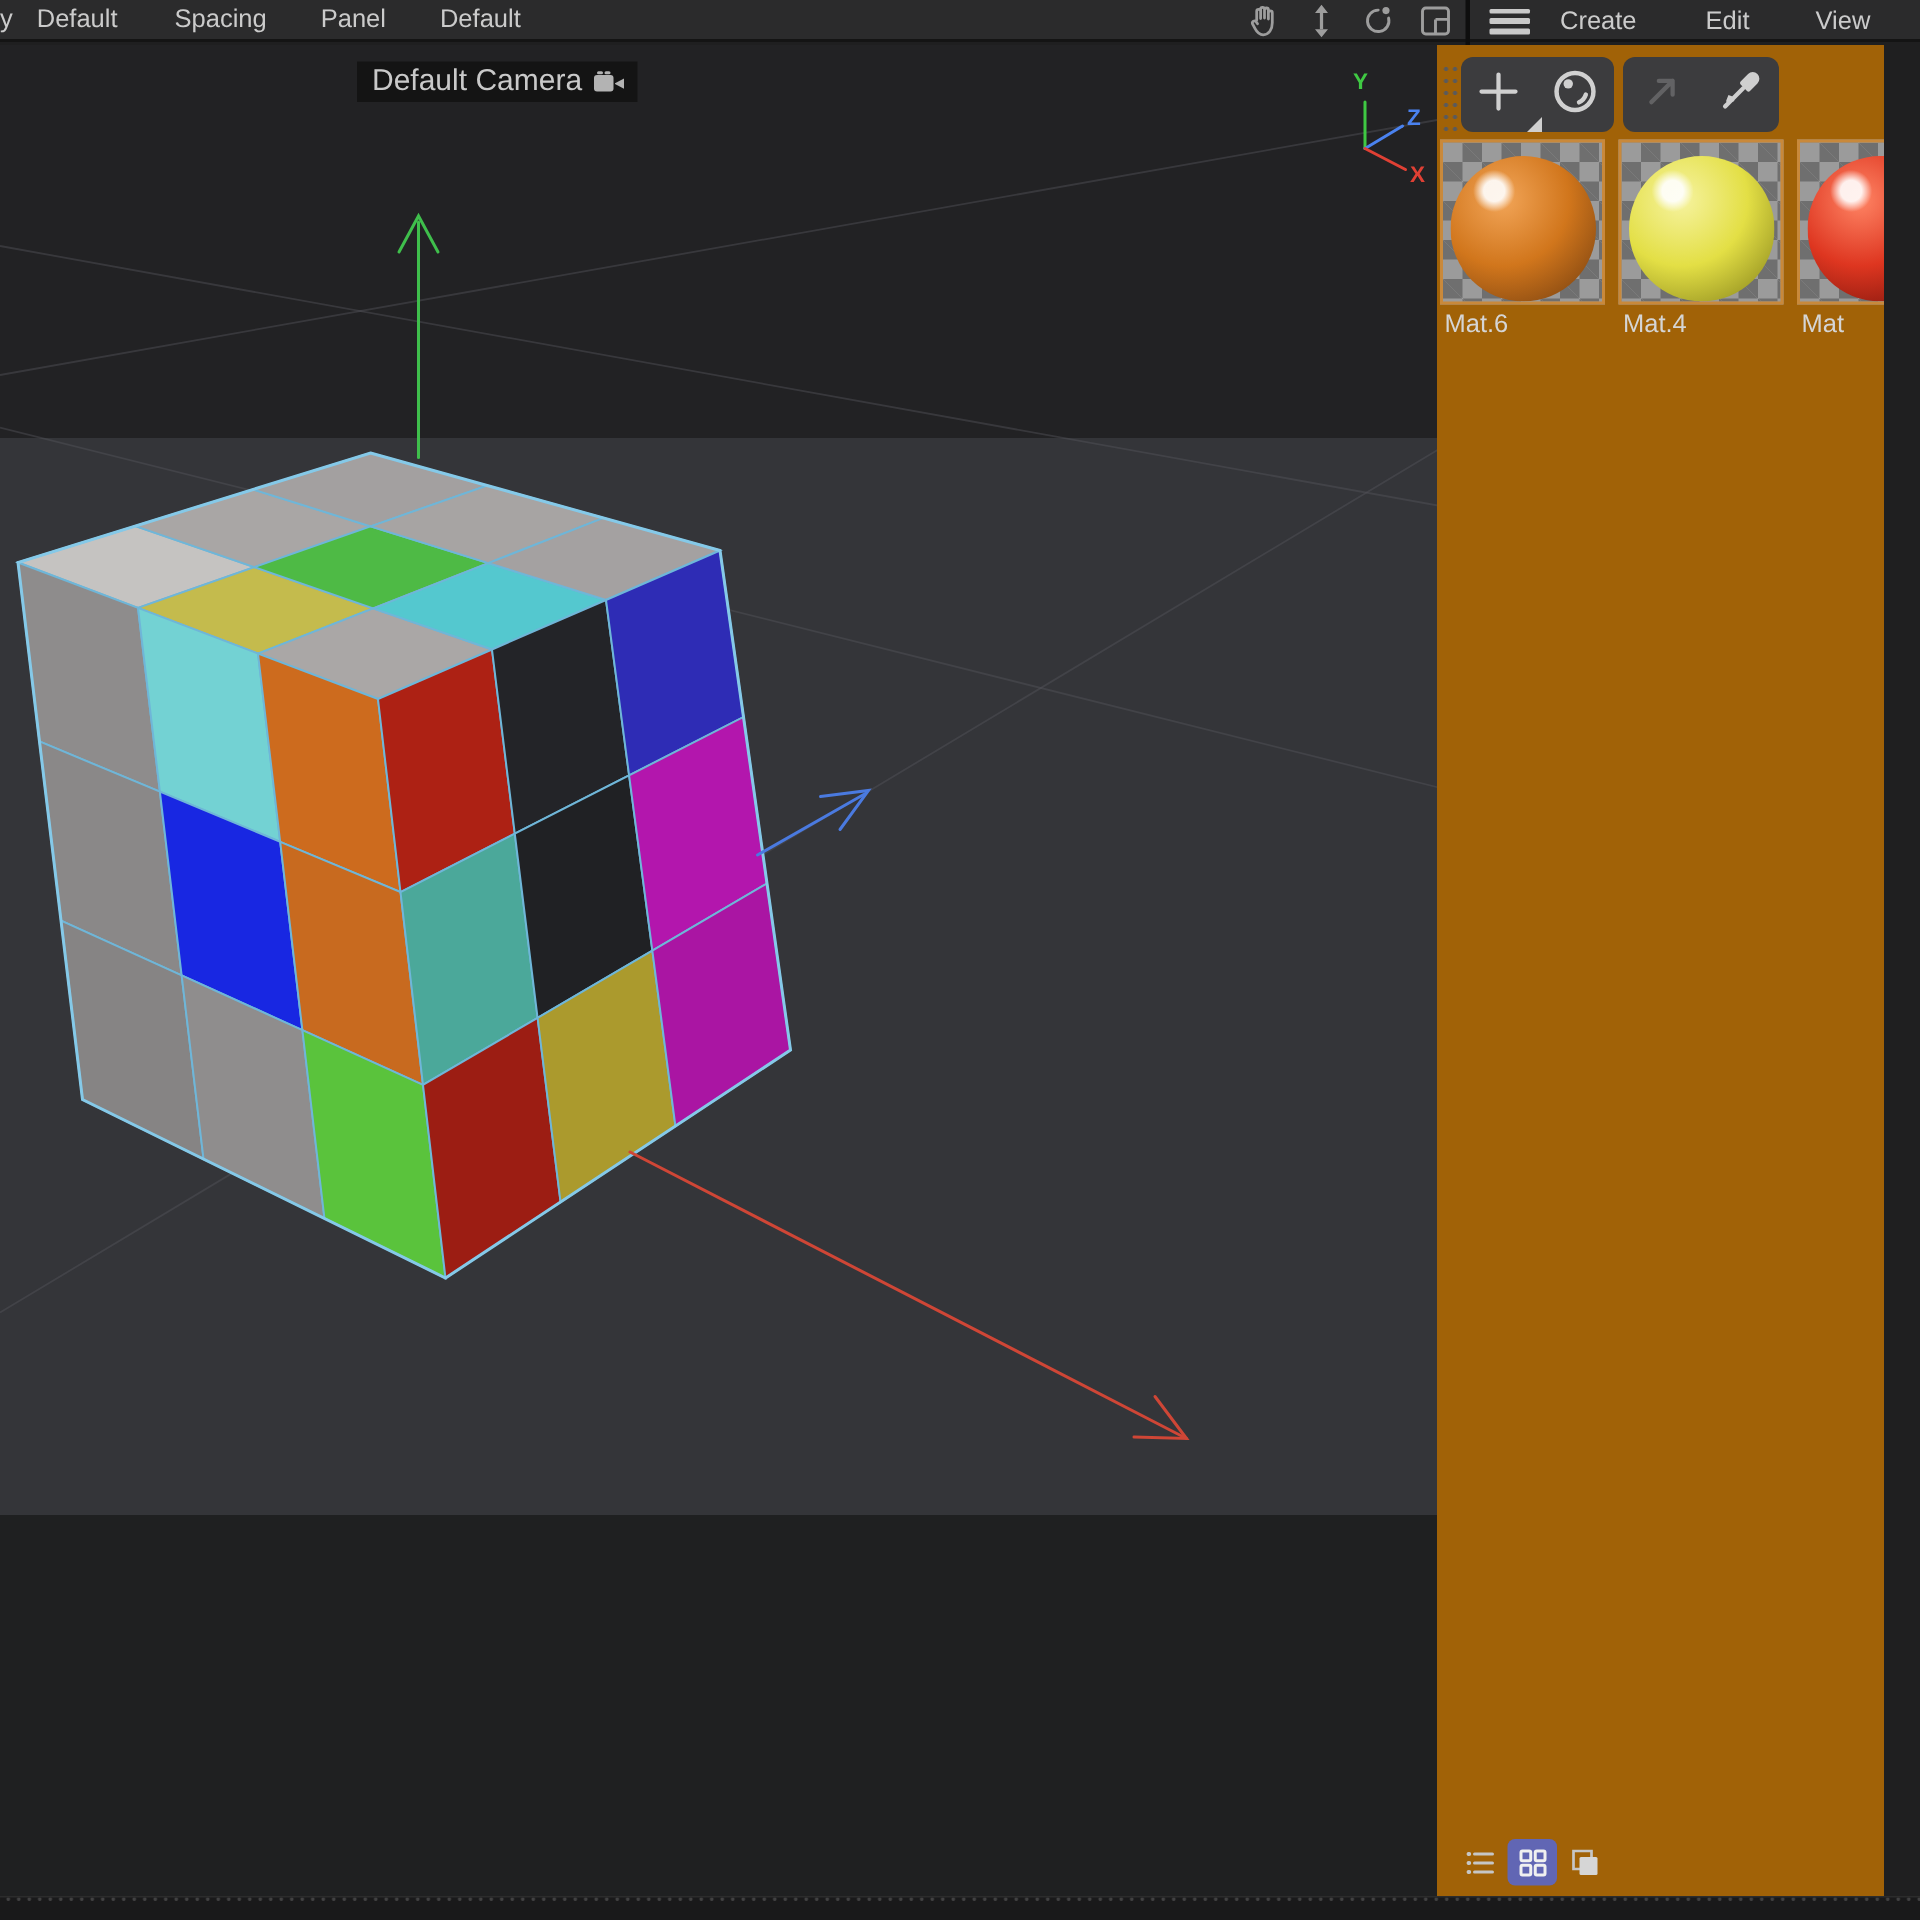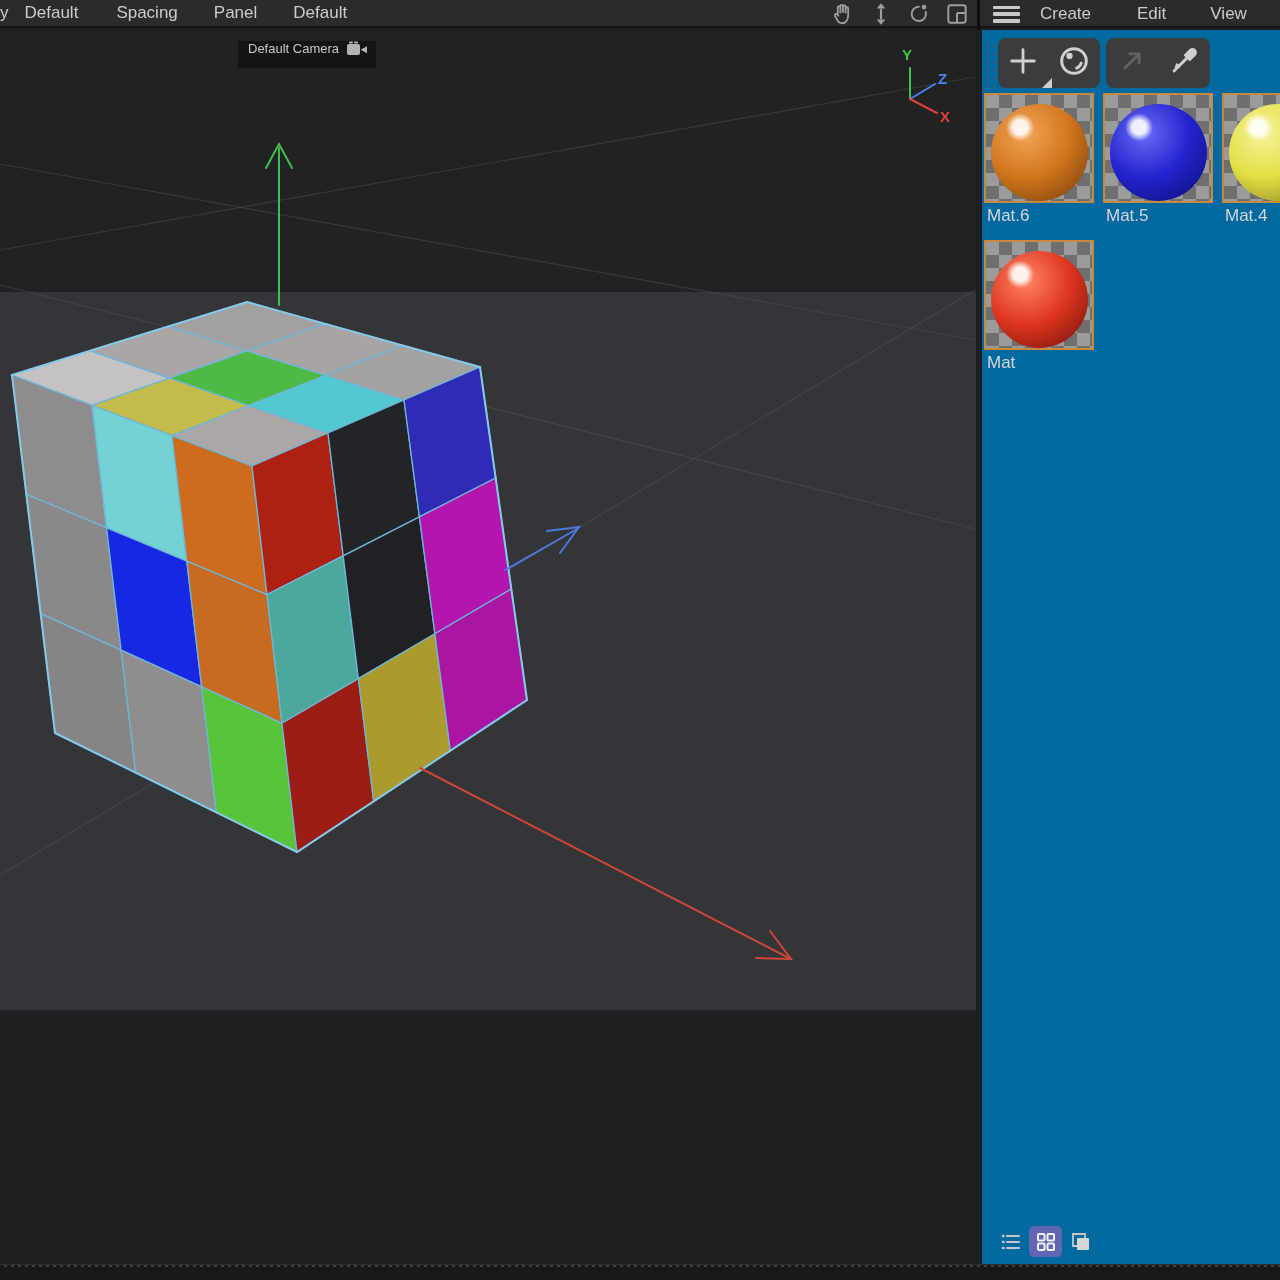--- a/index.html
+++ b/index.html
@@ -16,26 +16,26 @@
   .right-menu{position:absolute;left:988px;top:0;height:28px;display:flex;align-items:center;}
   .right-menu .menu-item{padding:0 14px;}
   .hamburger{width:27px;height:17px;display:flex;flex-direction:column;justify-content:space-between;margin:0 6px 0 5px;}
   .hamburger span{display:block;height:3.2px;background:#c9c9c9;border-radius:1px;}
   
   .viewport{position:absolute;left:0;top:30px;width:976px;height:1234px;background:#343539;overflow:hidden;}
   .band-top{position:absolute;left:0;top:0;width:976px;height:262px;background:#222224;}
   .band-bottom{position:absolute;left:0;top:980px;width:976px;height:254px;background:#1f2021;}
   .vp-svg{position:absolute;left:0;top:0;}
   .camera-label{position:absolute;left:238px;top:11px;height:27px;background:rgba(20,20,20,.92);
-    color:#c9c9c9;font-size:13px;display:flex;align-items:flex-start;gap:7px;padding:0 8px 0 10px;}
+    color:#c9c9c9;font-size:20px;display:flex;align-items:center;gap:7px;padding:0 8px 0 10px;}
   .grid-spacing{position:absolute;left:736px;top:1202px;width:226px;height:31px;background:rgba(22,22,22,.95);
     border:1px solid #3f3f41;color:#c8c8c8;font-size:16.5px;display:flex;align-items:center;justify-content:center;}
   .gizmo-letter{position:absolute;font-size:15px;font-weight:bold;}
   
-  .panel{position:absolute;left:982px;top:30px;width:298px;height:1234px;background:#0369a1;overflow:hidden;}
+  .panel{position:absolute;left:958px;top:30px;width:298px;height:1234px;background:#a16207;overflow:hidden;}
   .grip{position:absolute;left:3px;top:12px;width:13px;height:48px;
     background-image:radial-gradient(circle,#5a5a5c 1.3px,rgba(0,0,0,0) 1.5px);background-size:6px 8px;}
   .btn-group{position:absolute;height:50px;background:#3c3c3e;border-radius:8px;display:flex;align-items:center;justify-content:space-around;}
   .group1{left:16px;top:8px;width:102px;}
   .group2{left:124px;top:8px;width:104px;}
   .corner-tri{position:absolute;left:44px;top:40px;width:0;height:0;
     border-left:10px solid transparent;border-bottom:10px solid #cfcfcf;}
   .materials{position:absolute;left:2px;top:63px;width:400px;display:flex;flex-wrap:wrap;}
   .mat-cell{width:110px;margin-right:9px;margin-bottom:11px;}
   .mat-thumb{width:110px;height:110px;border:2px solid #c9893b;position:relative;overflow:hidden;
@@ -221,26 +221,20 @@
 
   <div class="materials" id="materials-grid">
     <div class="mat-cell">
       <div class="mat-thumb">
           <div class="mat-sphere" style="background: radial-gradient(circle at 30% 24%, rgba(255, 255, 255, 0.9) 0px, rgba(255, 255, 255, 0.9) 7%, rgba(255, 255, 255, 0) 14%), radial-gradient(circle at 36% 30%, rgb(242, 165, 88) 0%, rgb(209, 118, 28) 48%, rgb(126, 68, 16) 92%);"></div>
         </div>
       <div class="mat-label">Mat.6</div>
     </div>
     <div class="mat-cell">
       <div class="mat-thumb">
-          <div class="mat-sphere" style="background: radial-gradient(circle at 30% 24%, rgba(255, 255, 255, 0.9) 0px, rgba(255, 255, 255, 0.9) 7%, rgba(255, 255, 255, 0) 14%), radial-gradient(circle at 36% 30%, rgb(107, 107, 245) 0%, rgb(36, 36, 207) 48%, rgb(15, 15, 126) 92%);"></div>
-        </div>
-      <div class="mat-label">Mat.5</div>
-    </div>
-    <div class="mat-cell">
-      <div class="mat-thumb">
           <div class="mat-sphere" style="background: radial-gradient(circle at 30% 24%, rgba(255, 255, 255, 0.9) 0px, rgba(255, 255, 255, 0.9) 7%, rgba(255, 255, 255, 0) 14%), radial-gradient(circle at 36% 30%, rgb(246, 243, 160) 0%, rgb(227, 223, 69) 48%, rgb(143, 140, 30) 92%);"></div>
         </div>
       <div class="mat-label">Mat.4</div>
     </div>
     <div class="mat-cell">
       <div class="mat-thumb">
           <div class="mat-sphere" style="background: radial-gradient(circle at 30% 24%, rgba(255, 255, 255, 0.9) 0px, rgba(255, 255, 255, 0.9) 7%, rgba(255, 255, 255, 0) 14%), radial-gradient(circle at 36% 30%, rgb(255, 133, 101) 0%, rgb(222, 54, 32) 48%, rgb(126, 21, 12) 92%);"></div>
         </div>
       <div class="mat-label">Mat</div>
     </div>

